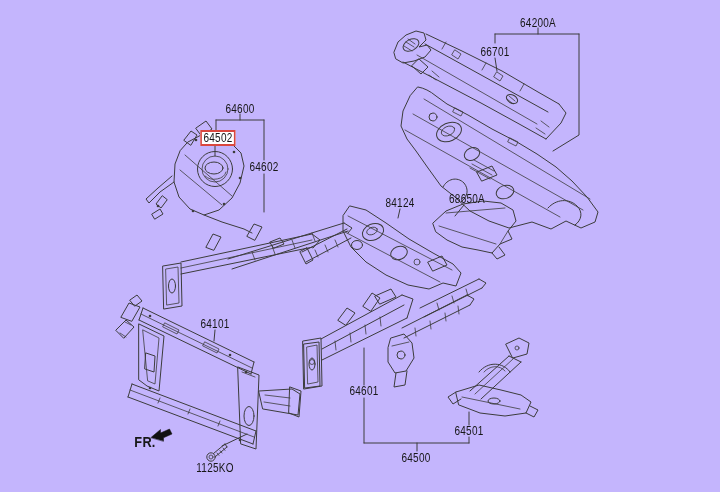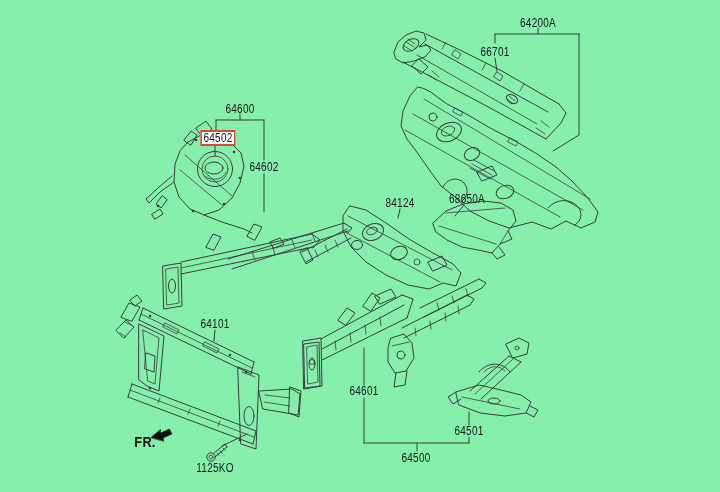--- a/index.html
+++ b/index.html
@@ -1,16 +1,16 @@
 <!DOCTYPE html>
 <html><head>
 <meta charset="utf-8">
 <style>
   html,body{margin:0;padding:0;background:#fff;}
-  .stage{position:relative;width:720px;height:492px;background:#86efac;overflow:hidden;
+  .stage{position:relative;width:720px;height:492px;background:#c4b5fd;overflow:hidden;
          font-family:"Liberation Sans",sans-serif;}
   .stage svg{position:absolute;left:0;top:0;}
   .lbl{position:absolute;transform:translate(-50%,-50%) scaleX(.8);
        font:12.5px/13px "Liberation Sans",sans-serif;color:#171717;white-space:nowrap;
        letter-spacing:.3px;}
   .lbl.boxed{border:2px solid #d9473f;background:#fff;padding:0 2px;line-height:12px;}
   .lbl.fr{font-weight:bold;font-size:15px;transform:translate(-50%,-50%) scaleX(.85);}
 </style>
 </head>
 <body>

